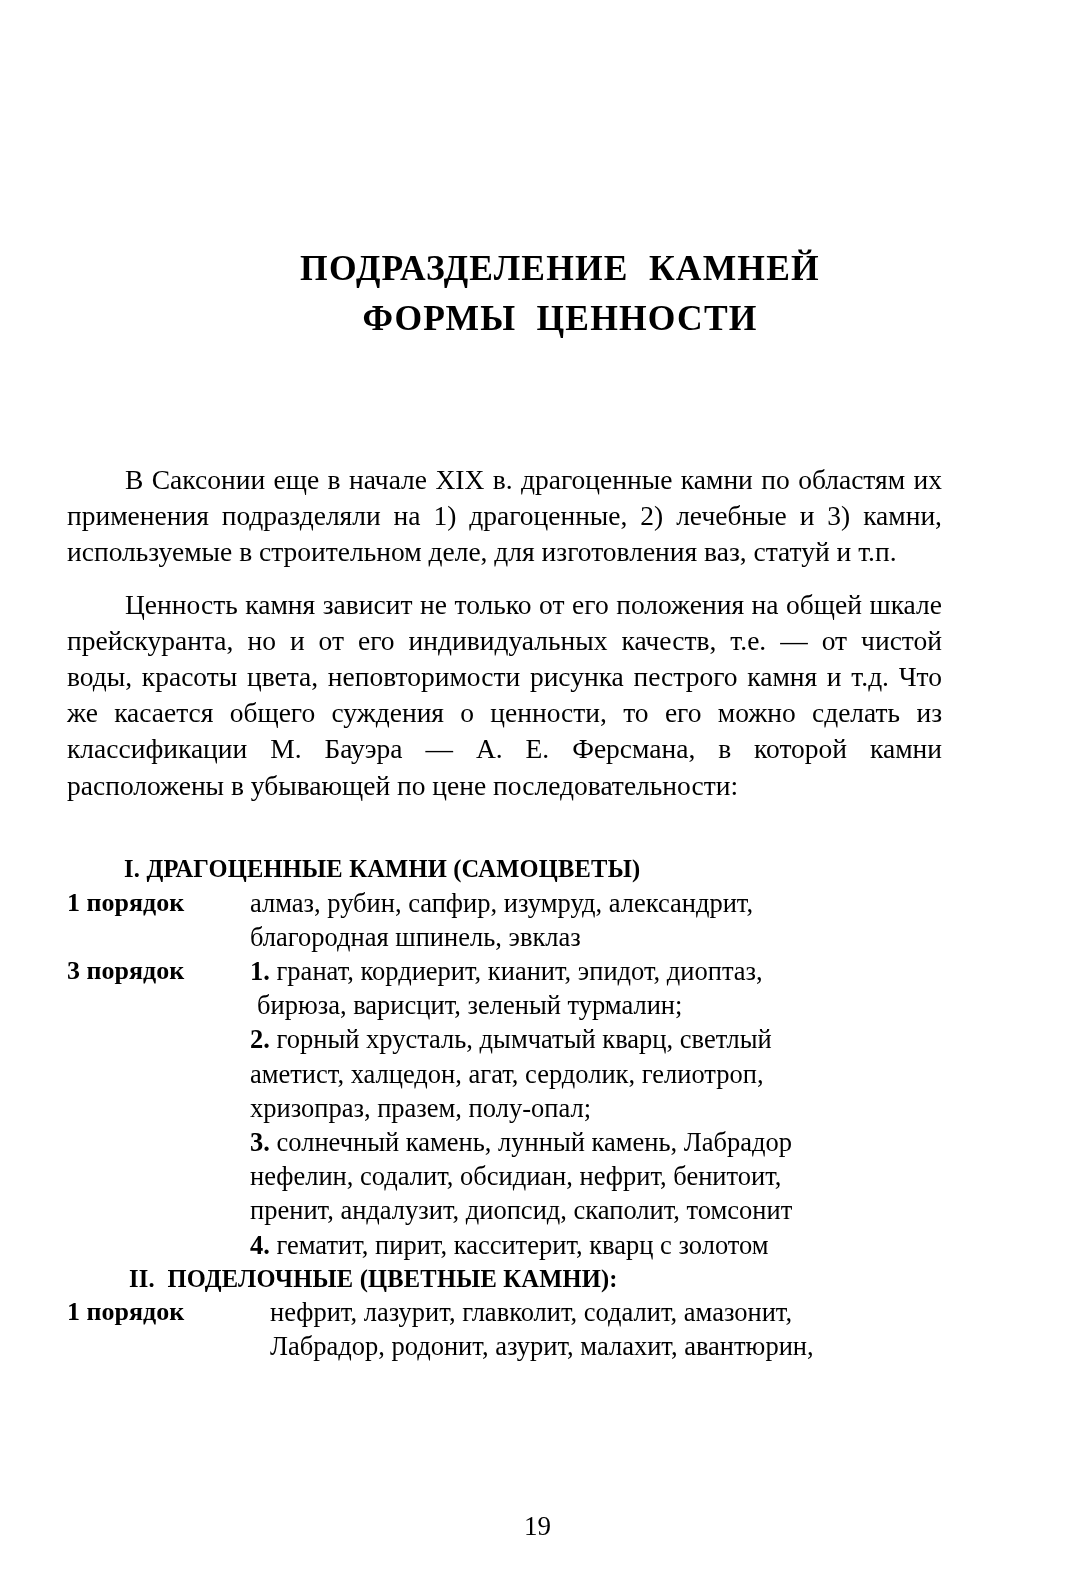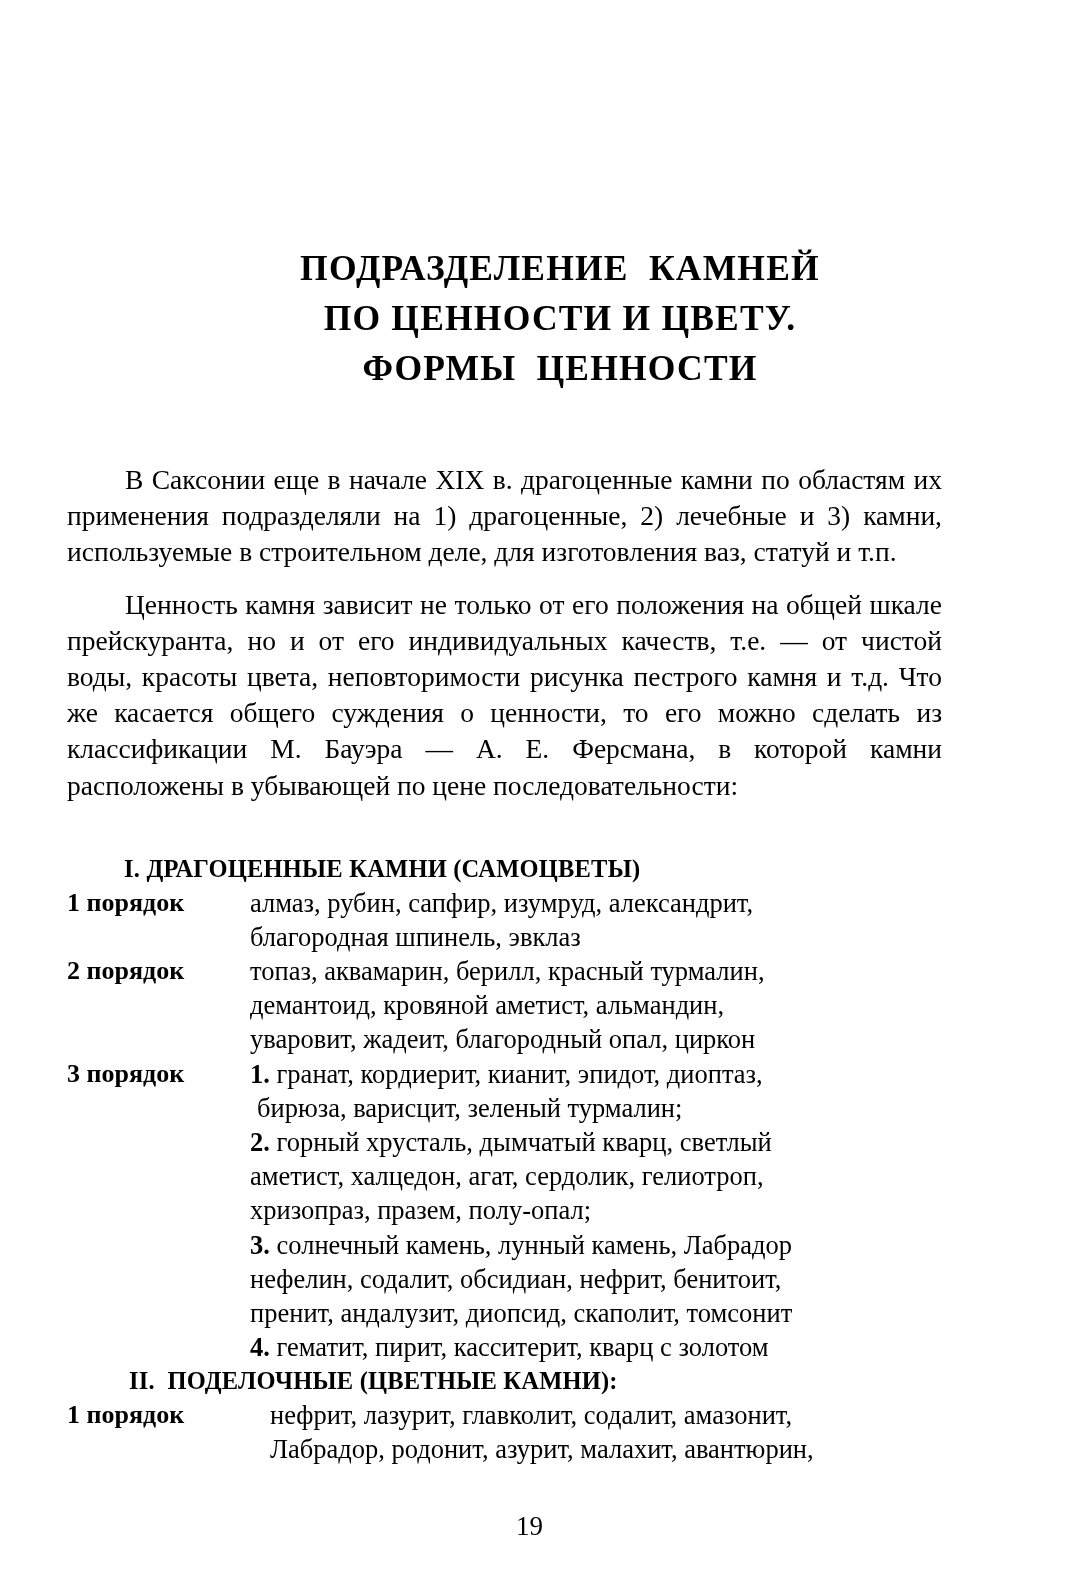--- a/index.html
+++ b/index.html
@@ -99,64 +99,56 @@
     white-space: normal;
     text-align: justify;
     text-justify: inter-word;
     margin-left: 20px;
   }
   .num { font-weight: bold; }
 
   
   .folio {
     position: absolute;
-    left: 12px;
+    left: 0;
     top: 1510px;
     width: 1035px;
     text-align: center;
     font-size: 27px;
     line-height: 32px;
+    padding-left: 20px;
   }
 </style>
 </head>
 <body>
 
 <div class="page">
 
   <div class="title-block">
     <div class="title-line">ПОДРАЗДЕЛЕНИЕ  КАМНЕЙ</div>
-    <div class="title-line">ПО ЦЕННОСТИ И ЦВЕТУ.</div>
     <div class="title-line">ФОРМЫ  ЦЕННОСТИ</div>
   </div>
 
   <div class="prose">
     <p class="para">В Саксонии еще в начале XIX в. драгоценные камни по областям их применения подразделяли на 1) драгоценные, 2) лечебные и 3) камни, используемые в строительном деле, для изготовления ваз, статуй и т.п.</p>
     <p class="para">Ценность камня зависит не только от его положения на общей шкале прейскуранта, но и от его индивидуальных качеств, т.е. — от чистой воды, красоты цвета, неповторимости рисунка пестрого камня и т.д. Что же касается общего суждения о ценности, то его можно сделать из классификации М. Бауэра — А. Е. Ферсмана, в которой камни расположены в убывающей по цене последовательности:</p>
   </div>
 
   <div class="listing">
 
     <div class="sec-heading">I. ДРАГОЦЕННЫЕ КАМНИ (САМОЦВЕТЫ)</div>
 
     <div class="order-row">
       <div class="order-label">1 порядок</div>
       <div class="order-body">
         <span class="ln">алмаз, рубин, сапфир, изумруд, александрит,</span>
         <span class="ln">благородная шпинель, эвклаз</span>
       </div>
     </div>
 
-    <div class="order-row">
-      <div class="order-label">2 порядок</div>
-      <div class="order-body">
-        <span class="ln">топаз, аквамарин, берилл, красный турмалин,</span>
-        <span class="ln">демантоид, кровяной аметист, альмандин,</span>
-        <span class="ln">уваровит, жадеит, благородный опал, циркон</span>
-      </div>
-    </div>
 
     <div class="order-row">
       <div class="order-label">3 порядок</div>
       <div class="order-body">
         <span class="ln"><span class="num">1.</span><span> гранат, кордиерит, кианит, эпидот, диоптаз,</span></span>
         <span class="ln sub-indent">бирюза, варисцит, зеленый турмалин;</span>
         <span class="ln"><span class="num">2.</span><span> горный хрусталь, дымчатый кварц, светлый</span></span>
         <span class="ln">аметист, халцедон, агат, сердолик, гелиотроп,</span>
         <span class="ln">хризопраз, празем, полу-опал;</span>
         <span class="ln"><span class="num">3.</span><span> солнечный камень, лунный камень, Лабрадор</span></span>

